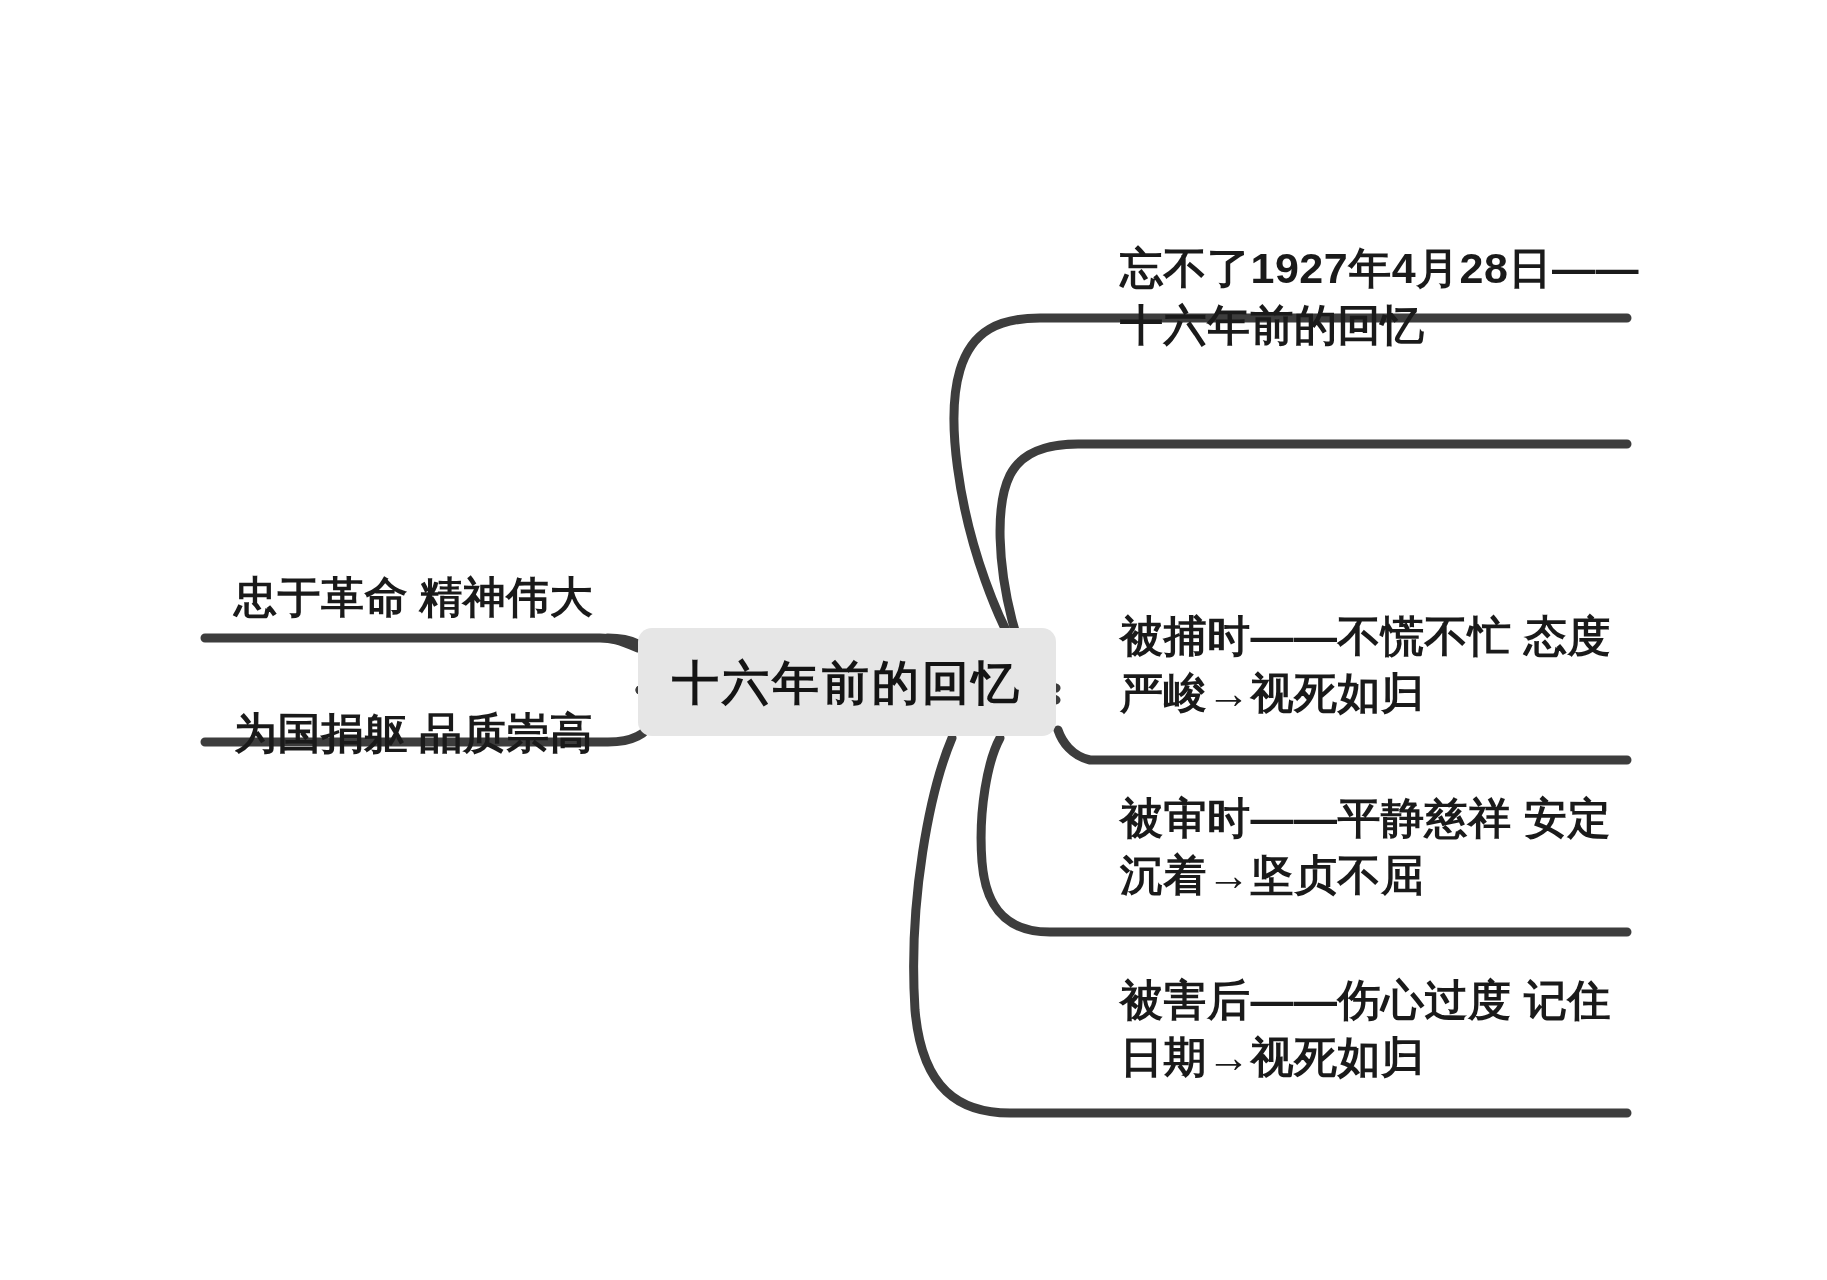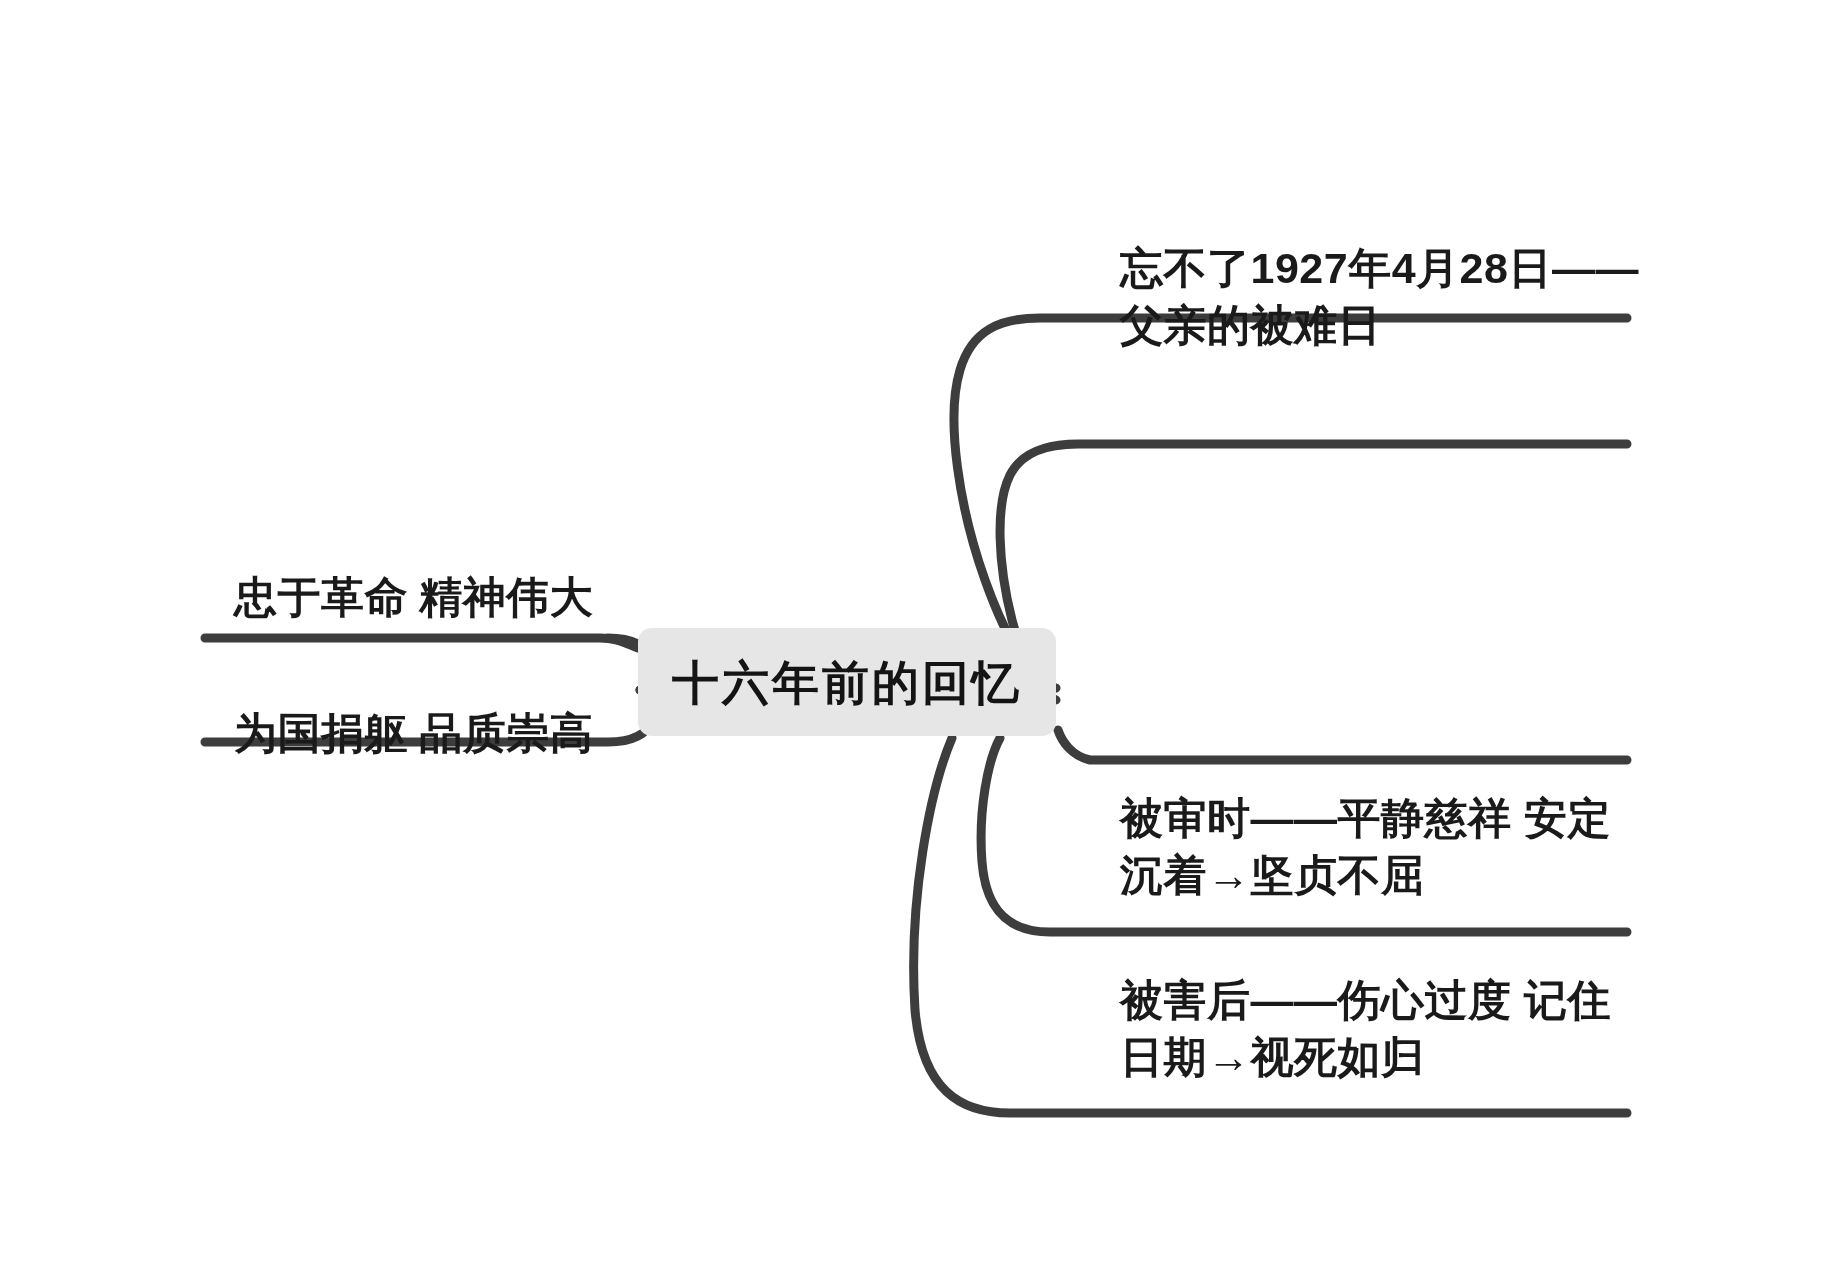--- a/index.html
+++ b/index.html
@@ -106,23 +106,25 @@
 
   <div id="root-node">
     <span id="root-node-text">十六年前的回忆</span>
   </div>
 
   <div class="node-label branch-label left-label" style="left: 234px; top: 570px; width: 420px;">忠于革命  精神伟大</div>
 
   <div class="node-label branch-label left-label" style="left: 234px; top: 674px; width: 420px; margin-top: 32px;">为国捐躯  品质崇高</div>
 
   <div class="node-label branch-label" style="left: 1120px; top: 240px; width: 530px;">忘不了1927年4月28日——
-父亲的被难日</div>
+十六年前的回忆</div>
 
 
+  <div class="node-label branch-label" style="left: 1120px; top: 608px; width: 530px;">被捕时——不慌不忙  态度
+严峻→视死如归</div>
 
   <div class="node-label branch-label" style="left: 1120px; top: 790px; width: 530px;">被审时——平静慈祥  安定
 沉着→坚贞不屈</div>
 
   <div class="node-label branch-label" style="left: 1120px; top: 972px; width: 530px;">被害后——伤心过度  记住
 日期→视死如归</div>
 
 </div>
 
 </body></html>

